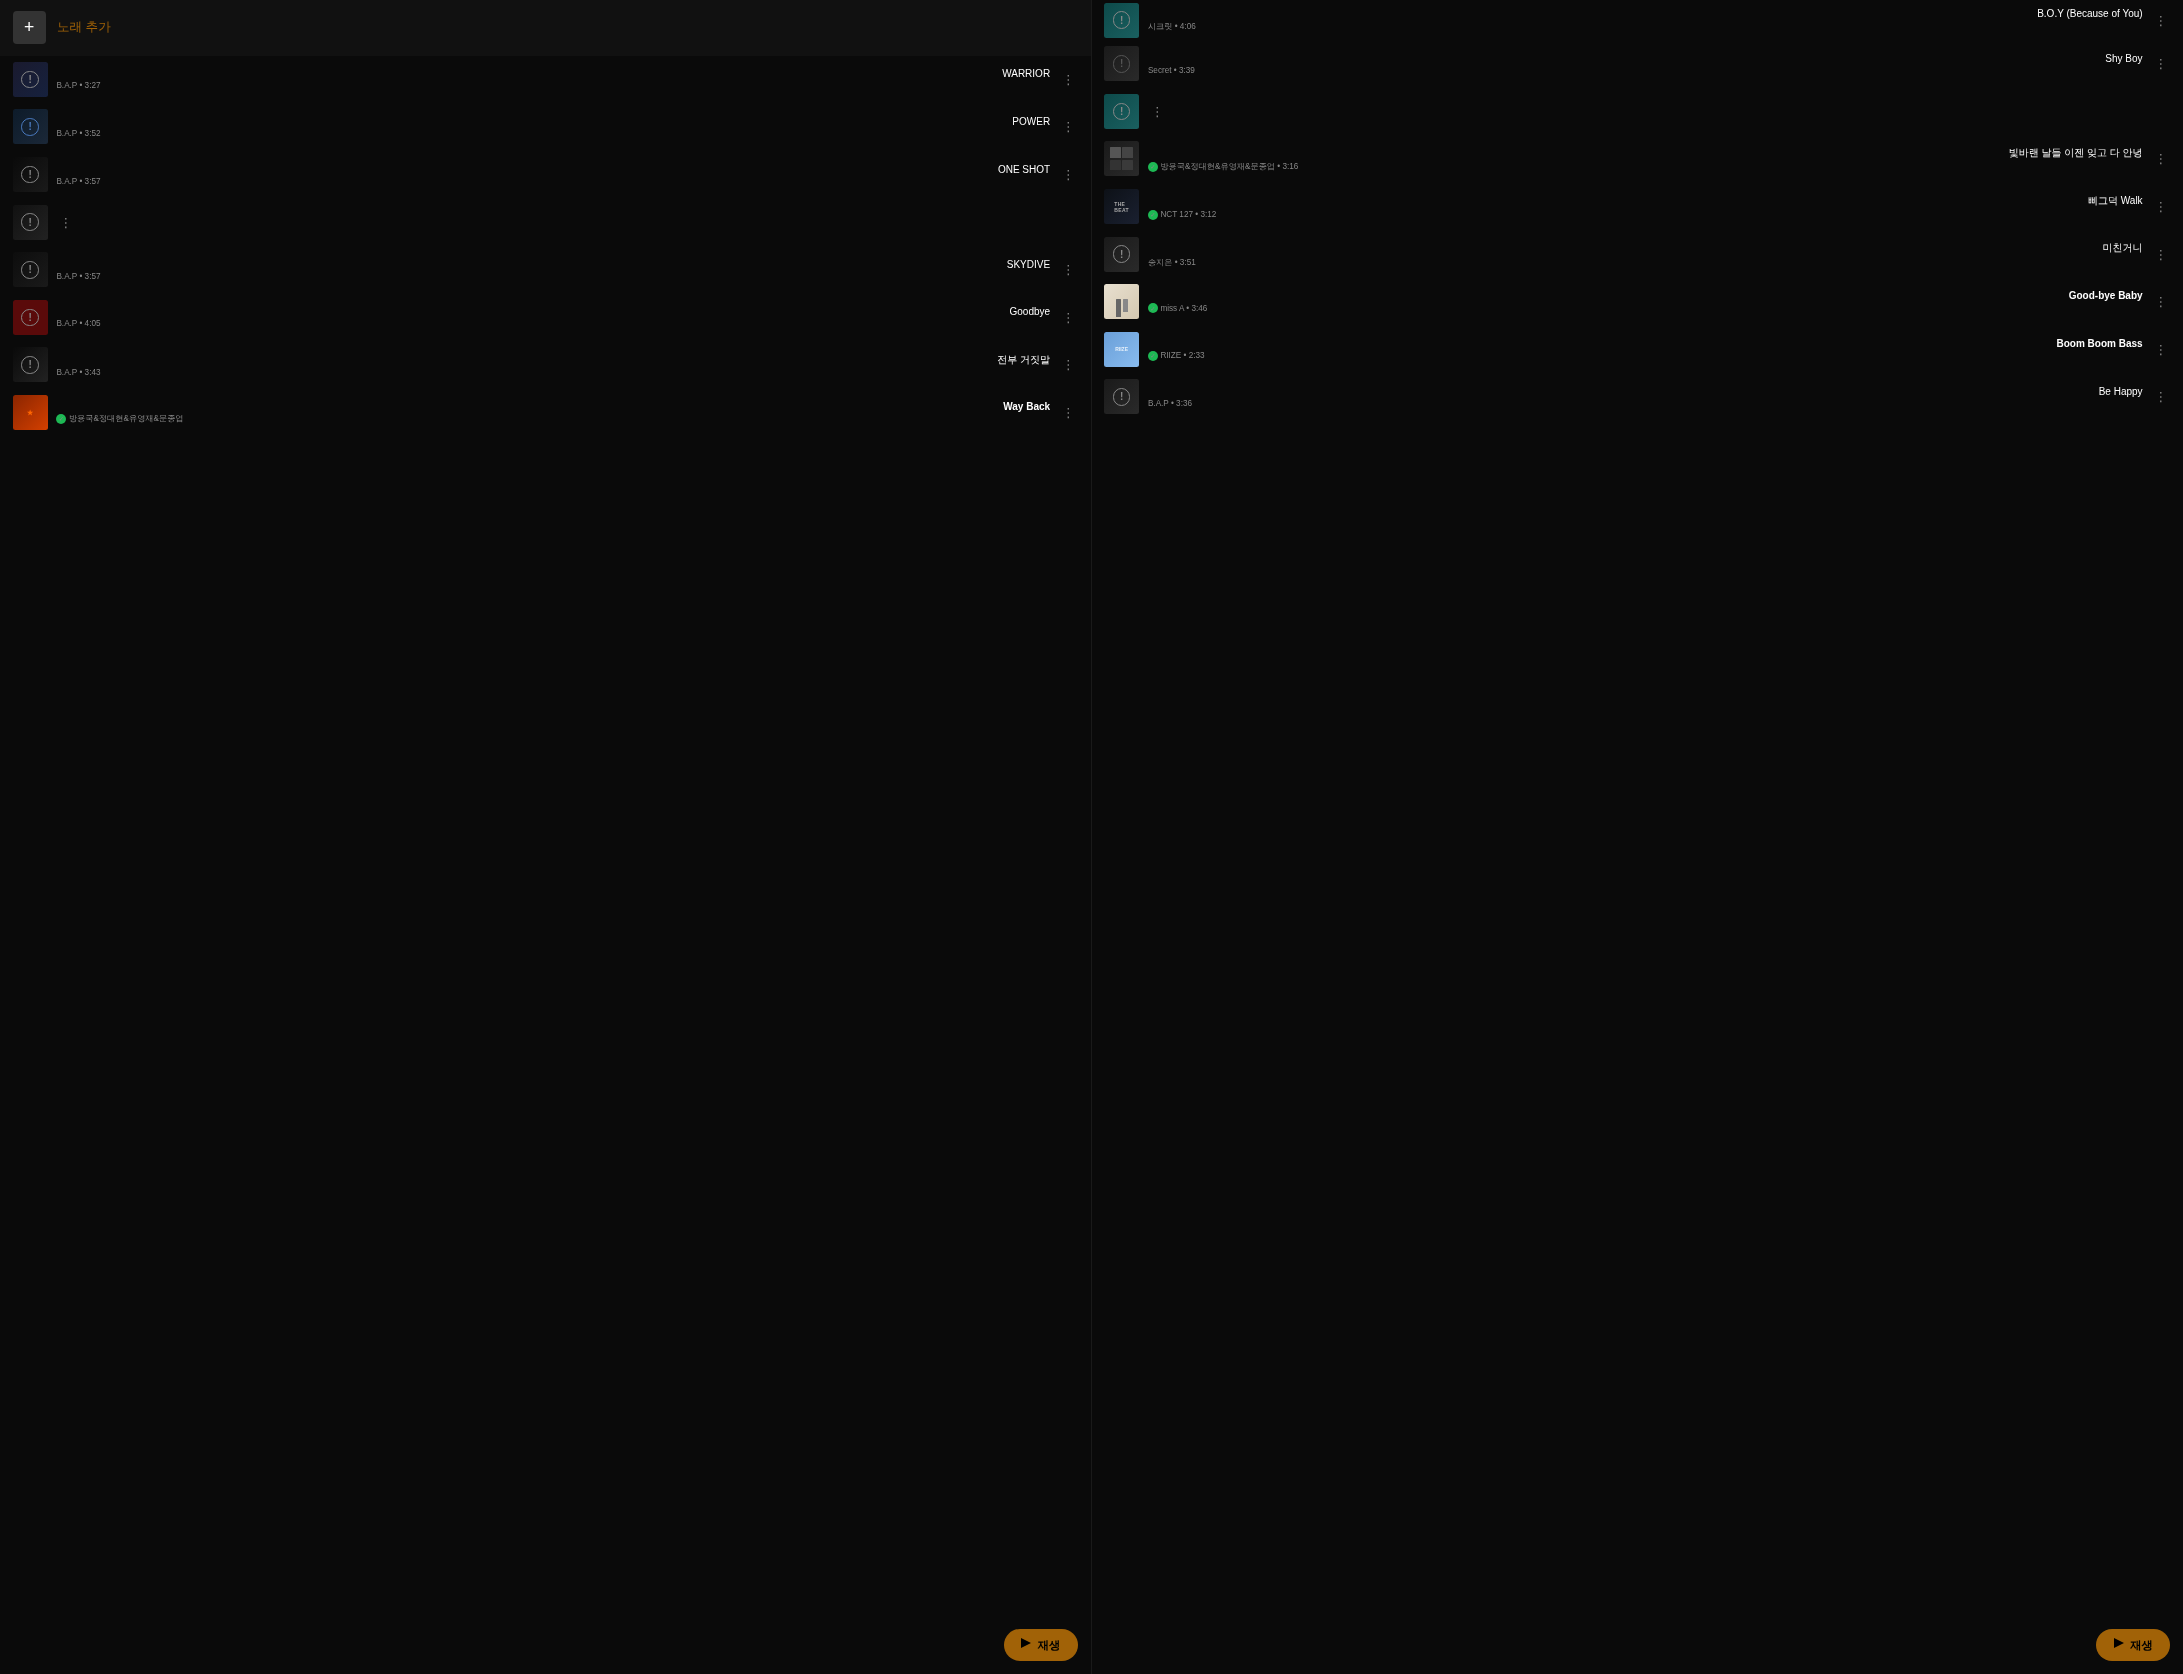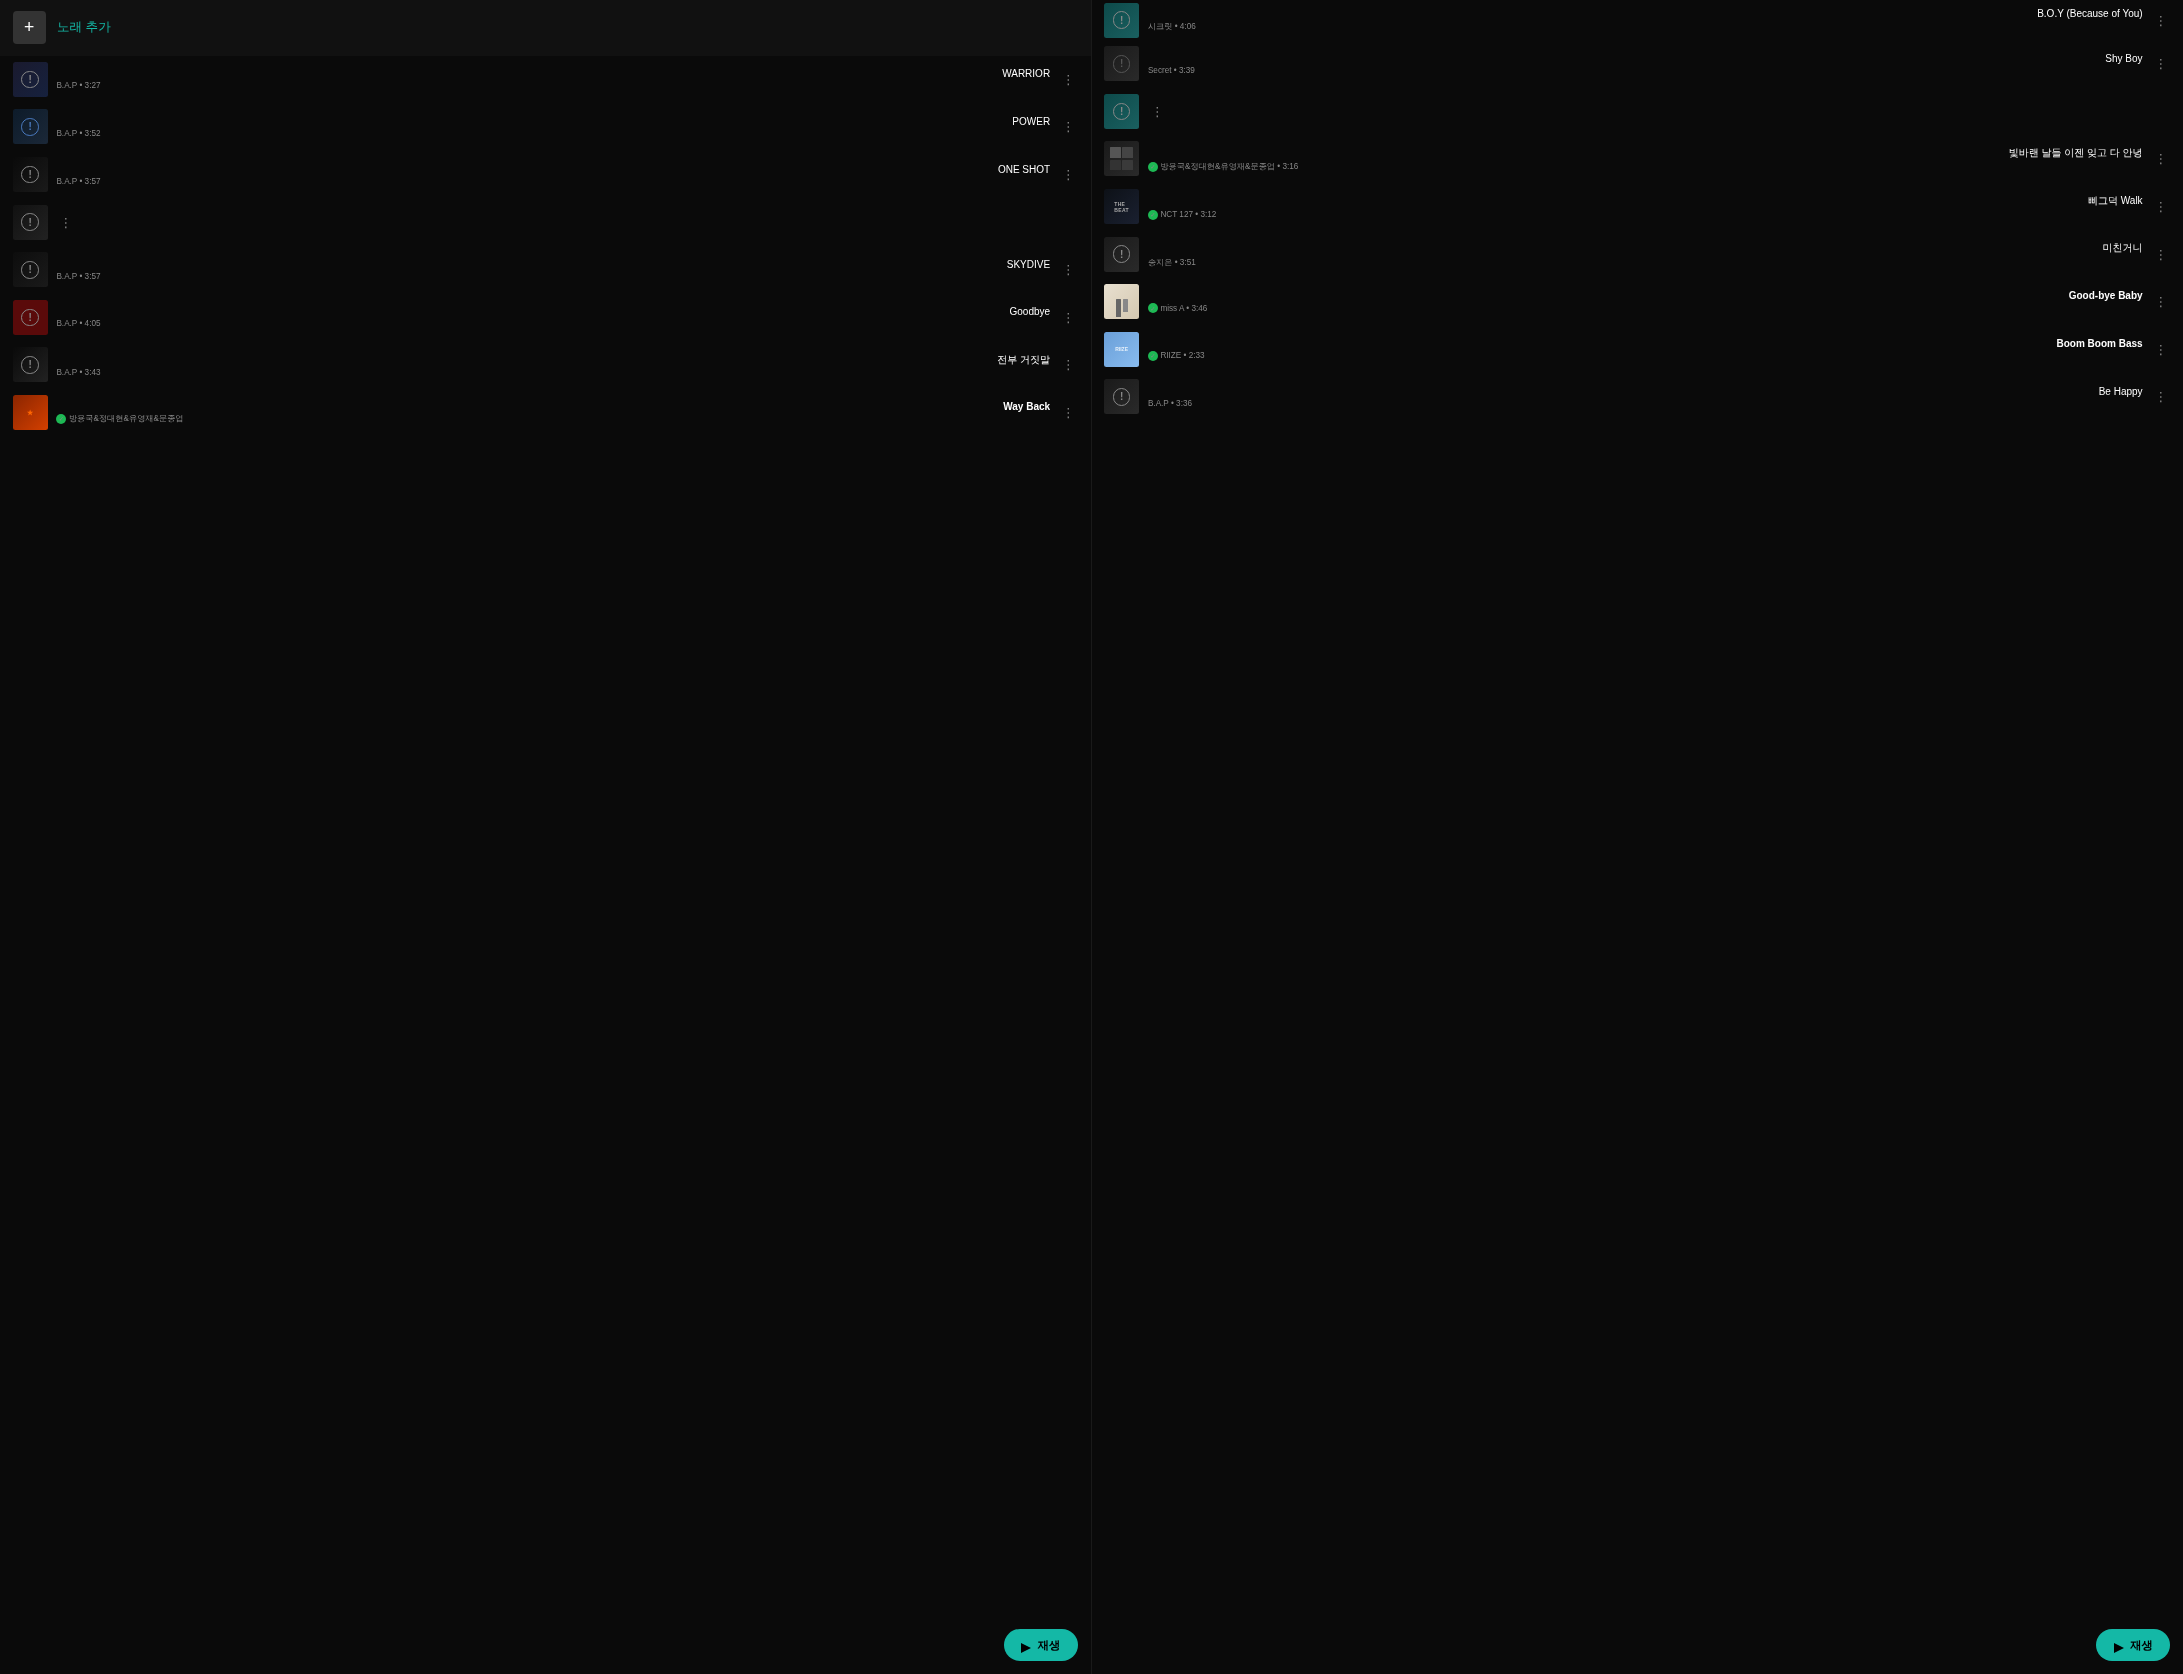--- a/index.html
+++ b/index.html
@@ -42,21 +42,21 @@
       flex-shrink: 0;
     }
     .add-btn-icon {
       font-size: 17.6px;
       color: #fff;
       line-height: 1;
     }
     .add-song-label {
       font-size: 12.6px;
       font-weight: 500;
-      color: #14b8a6;
+      color: #a16207;
     }
     .song-list {
       flex: 1;
       overflow-y: auto;
       padding-bottom: 63px;
     }
     .song-list::-webkit-scrollbar { display: none; }
     .song-item {
       display: flex;
       align-items: center;
@@ -154,29 +154,29 @@
       justify-content: center;
       color: #888;
       font-size: 12.6px;
       cursor: pointer;
       flex-shrink: 0;
     }
     .play-btn {
       position: absolute;
       bottom: 12.6px;
       right: 12.6px;
-      background: #14b8a6;
+      background: #a16207;
       color: #000;
       border: none;
       border-radius: 19px;
       padding: 8.8px 17.6px;
       font-size: 11.3px;
       font-weight: 700;
       display: flex;
-      align-items: flex-end;
+      align-items: flex-start;
       gap: 6.3px;
       cursor: pointer;
       z-index: 10;
       white-space: nowrap;
     }
     .play-triangle {
       width: 0;
       height: 0;
       border-top: 5.7px solid transparent;
       border-bottom: 5.7px solid transparent;

